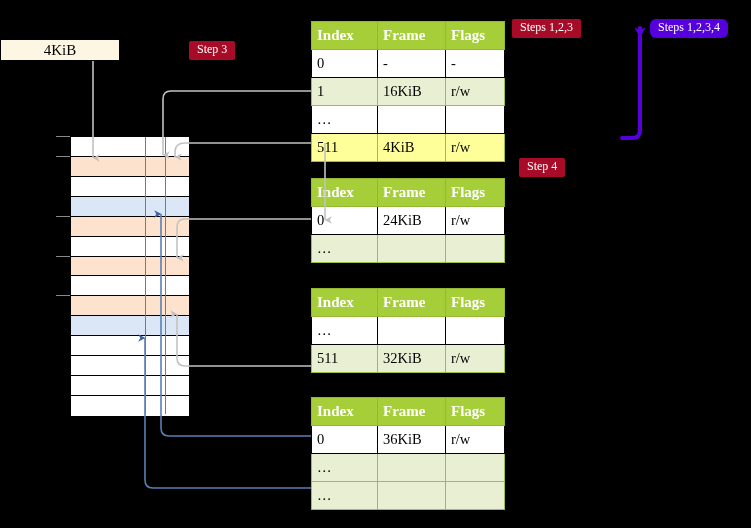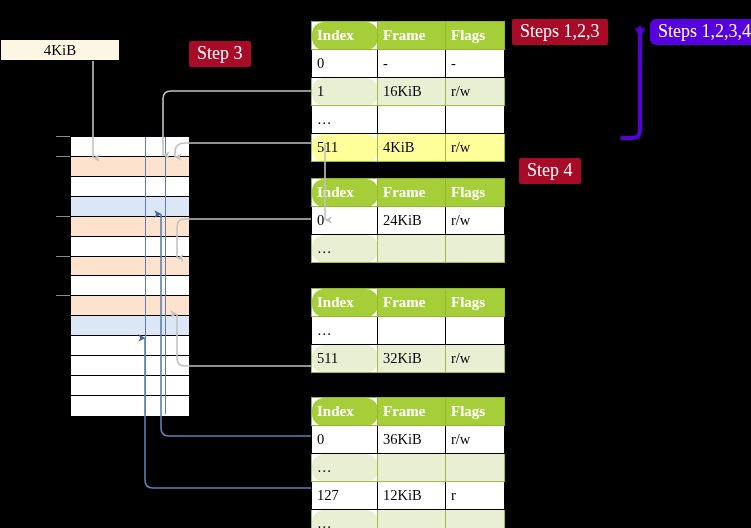--- a/index.html
+++ b/index.html
@@ -55,21 +55,21 @@
   }
   .ptable tr.plain td {
     background: #ffffff;
   }
   .ptable td.hl {
     background: #ffff99;
   }
   .ptable tr.alt td.hl {
     background: #ffff99;
   }
-  .col-index { width: 55px; border-radius: 12px; }
+  .col-index { width: 55px; }
   .col-frame { width: 57px; }
   .col-flags { width: 48px; margin-top: 12px; }
 
   
   #table-0 { left: 311px; top: 21px; }
   #table-1 { left: 311px; top: 178px; }
   #table-2 { left: 311px; top: 288px; }
   #table-3 { left: 311px; top: 397px; }
 
   
@@ -86,21 +86,21 @@
     display: flex;
     align-items: center;
     justify-content: center;
     box-sizing: border-box;
   }
 
   
   .step-label {
     position: absolute;
     color: #ffffff;
-    font-size: 18px;
+    font-size: 12px;
     padding: 2px 8px 3px 8px;
     border-radius: 2px;
     white-space: nowrap;
     line-height: 1.15;
   }
   .step-red { background: #a80b27; }
   .step-purple { background: #5500dd; border-radius: 6px; }
 
   #step0  { left: 189px; top: 41px; }
   #step123{ left: 512px; top: 19px; }
@@ -265,25 +265,20 @@
       <tbody>
         <tr class="plain">
           <td class="col-index">0</td>
           <td class="col-frame">36KiB</td>
           <td class="col-flags">r/w</td>
         </tr>
         <tr class="alt">
           <td class="col-index">…</td>
           <td class="col-frame"></td>
           <td class="col-flags"></td>
-        </tr>
-        <tr class="plain">
-          <td class="col-index">127</td>
-          <td class="col-frame">12KiB</td>
-          <td class="col-flags">r</td>
         </tr>
         <tr class="alt">
           <td class="col-index">…</td>
           <td class="col-frame"></td>
           <td class="col-flags"></td>
         </tr>
       </tbody>
     </table>
     <div class="tick" style="top: 136px;"></div>
     <div class="tick" style="top: 155.929px;"></div>

